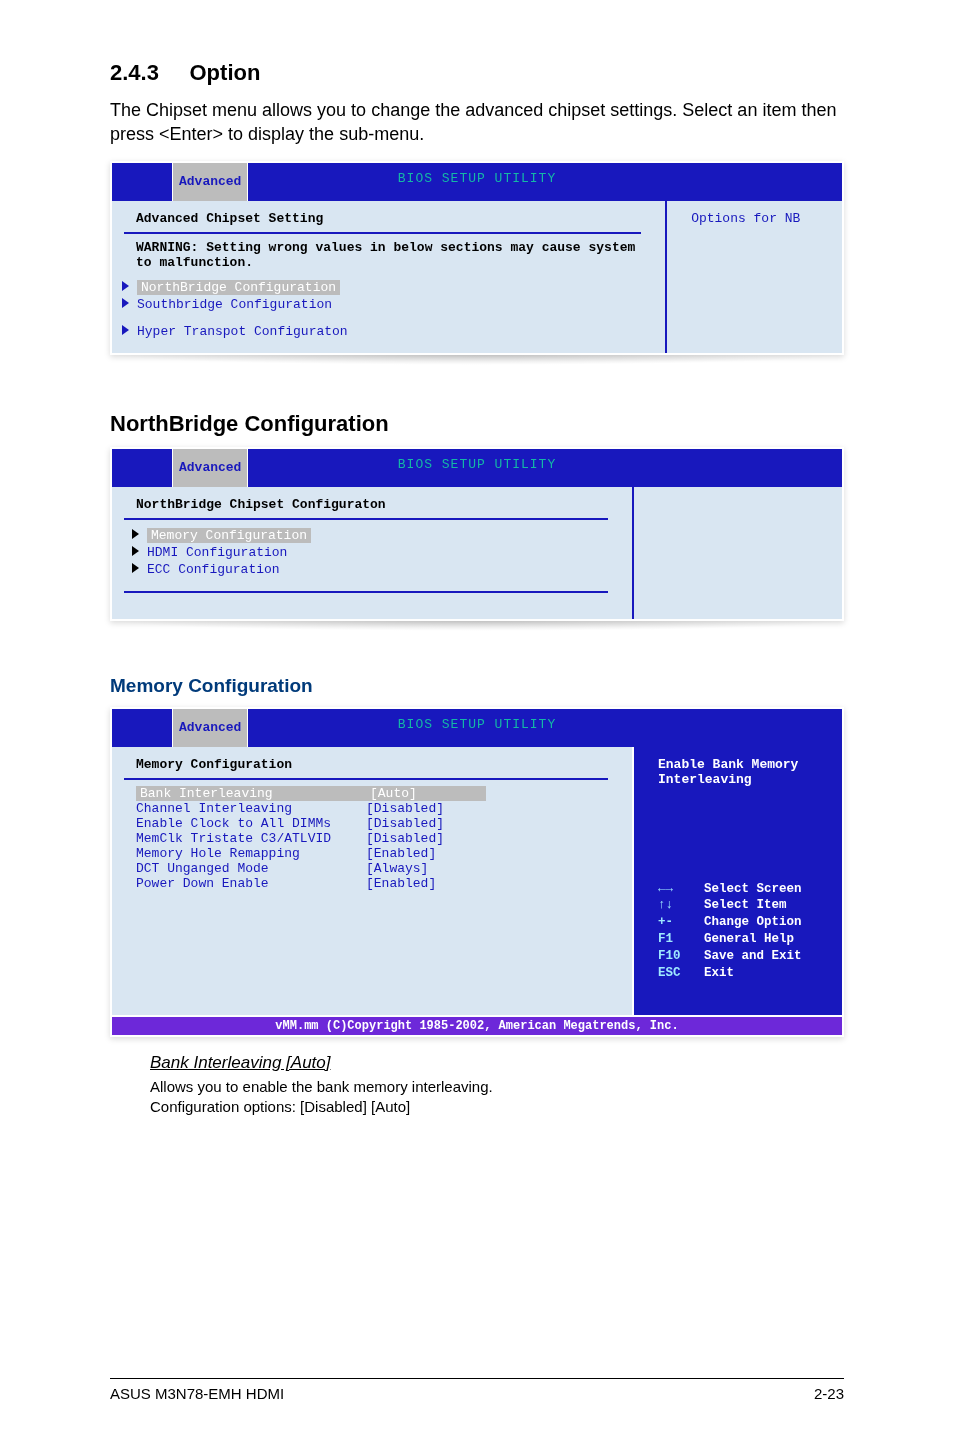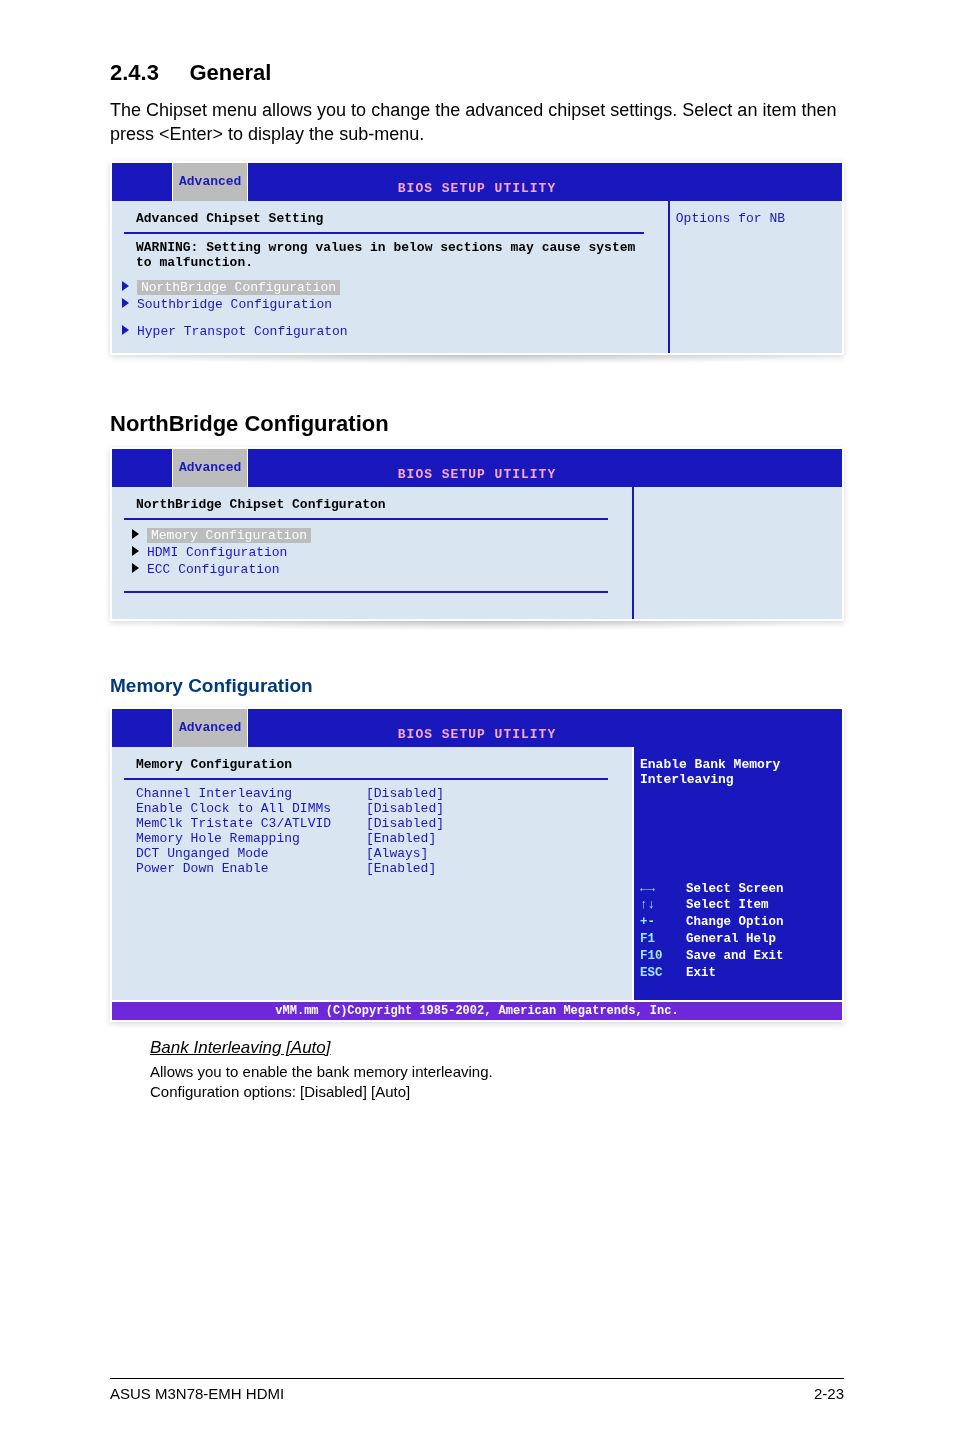--- a/index.html
+++ b/index.html
@@ -49,23 +49,23 @@
     margin-bottom: 4px;
   }
   .bios-header {
     background: #1818bd;
     color: #fff;
     position: relative;
     height: 38px;
   }
   .bios-header-title {
     text-align: center;
-    color: #f9a8d4;
-    font-weight: bold;
-    padding-top: 18px;
+    color: #14b8a6;
+    font-weight: normal;
+    padding-top: 8px;
     letter-spacing: 1px;
   }
   .bios-tab {
     position: absolute;
     left: 60px;
     bottom: 0;
     background: #bcbcbc;
     color: #1818bd;
     font-weight: bold;
     padding: 12px 6px;
@@ -81,21 +81,21 @@
     flex: 1 1 auto;
     padding: 10px 24px 14px 24px;
     background: #d9e6f2;
     color: #1818bd;
     position: relative;
   }
   .bios-right {
     width: 210px;
     background: #d9e6f2;
     color: #1818bd;
-    padding: 10px 10px 14px 6px;
+    padding: 10px 10px 14px 24px;
     border-left: 2px solid #1818bd;
   }
   .bios-left hr.sep {
     border: none;
     border-top: 2px solid #1818bd;
     margin: 6px 0 6px -12px;
     width: calc(100% + 12px);
   }
   .bios-left .black-text { color: #000; font-weight: bold; }
   .bios-left .blue-text { color: #1818bd; }
@@ -180,21 +180,21 @@
     justify-content: space-between;
     font-size: 15px;
   }
 </style>
 </head>
 <body>
 
 <h2 class="section-title">
   <span>2.4.3</span>
   &nbsp;&nbsp;&nbsp;
-  <span>General</span>
+  <span>Option</span>
 </h2>
 <p class="body-text">The Chipset menu allows you to change the advanced chipset settings. Select an item then press &lt;Enter&gt; to display the sub-menu.</p>
 
 <div class="bios-box">
   <div class="bios-header">
     <div class="bios-header-title">BIOS SETUP UTILITY</div>
     <div class="bios-tab">Advanced</div>
   </div>
   <div class="bios-body">
     <div class="bios-left">
@@ -260,20 +260,24 @@
 <div class="bios-box">
   <div class="bios-header">
     <div class="bios-header-title">BIOS SETUP UTILITY</div>
     <div class="bios-tab">Advanced</div>
   </div>
   <div class="bios-body dark-right">
     <div class="bios-left">
       <div class="black-text" style="margin-bottom:4px;">Memory Configuration</div>
       <hr class="sep">
 
+      <div class="mem-row">
+        <span class="mlabel highlight-row">Bank Interleaving</span>
+        <span class="mval highlight-row">[Auto]</span>
+      </div>
       <div class="mem-row blue-text">
         <span class="mlabel">Channel Interleaving</span>
         <span class="mval">[Disabled]</span>
       </div>
       <div class="mem-row blue-text">
         <span class="mlabel">Enable Clock to All DIMMs</span>
         <span class="mval">[Disabled]</span>
       </div>
       <div class="mem-row blue-text">
         <span class="mlabel">MemClk Tristate C3/ATLVID</span>

